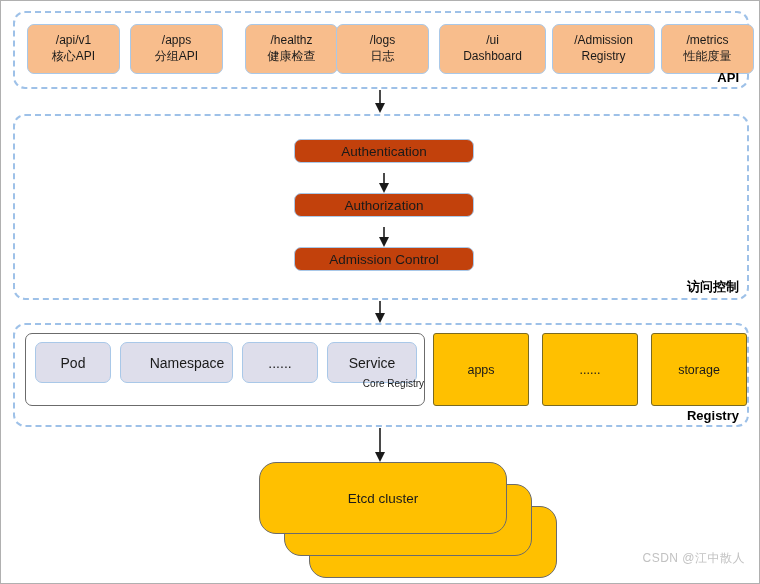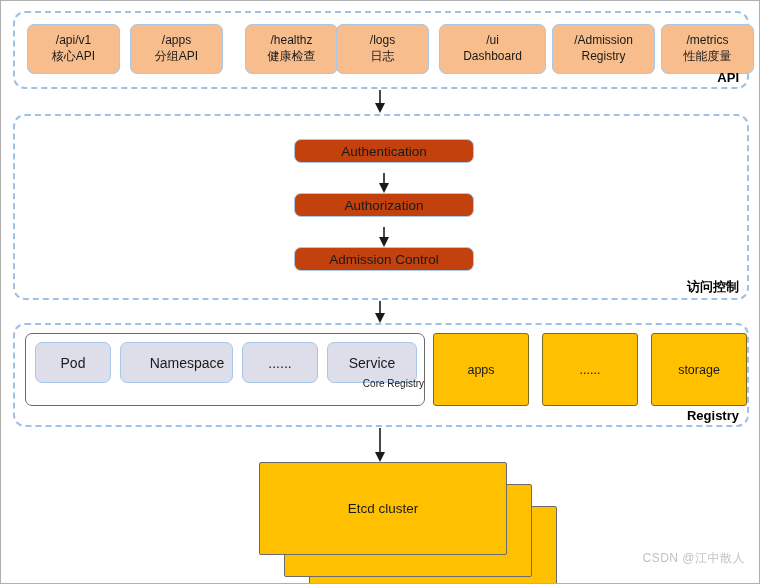--- a/index.html
+++ b/index.html
@@ -151,24 +151,24 @@
   #etcd-stack {
     position: absolute;
     left: 258px;
     top: 461px;
     width: 300px;
     height: 118px;
   }
   .etcd-card {
     position: absolute;
     width: 248px;
-    height: 93px;
+    height: 72px;
     background: #ffc000;
     border: 1px solid #6b6b6b;
-    border-radius: 2px;
+    border-radius: 17px;
     box-sizing: border-box;
   }
   #etcd-card-2 { left: 50px; top: 44px; }
   #etcd-card-1 { left: 25px; top: 22px; }
   #etcd-card-0 {
     left: 0px; top: 0px;
     display: flex;
     align-items: center;
     justify-content: center;
     font-size: 13.5px;

